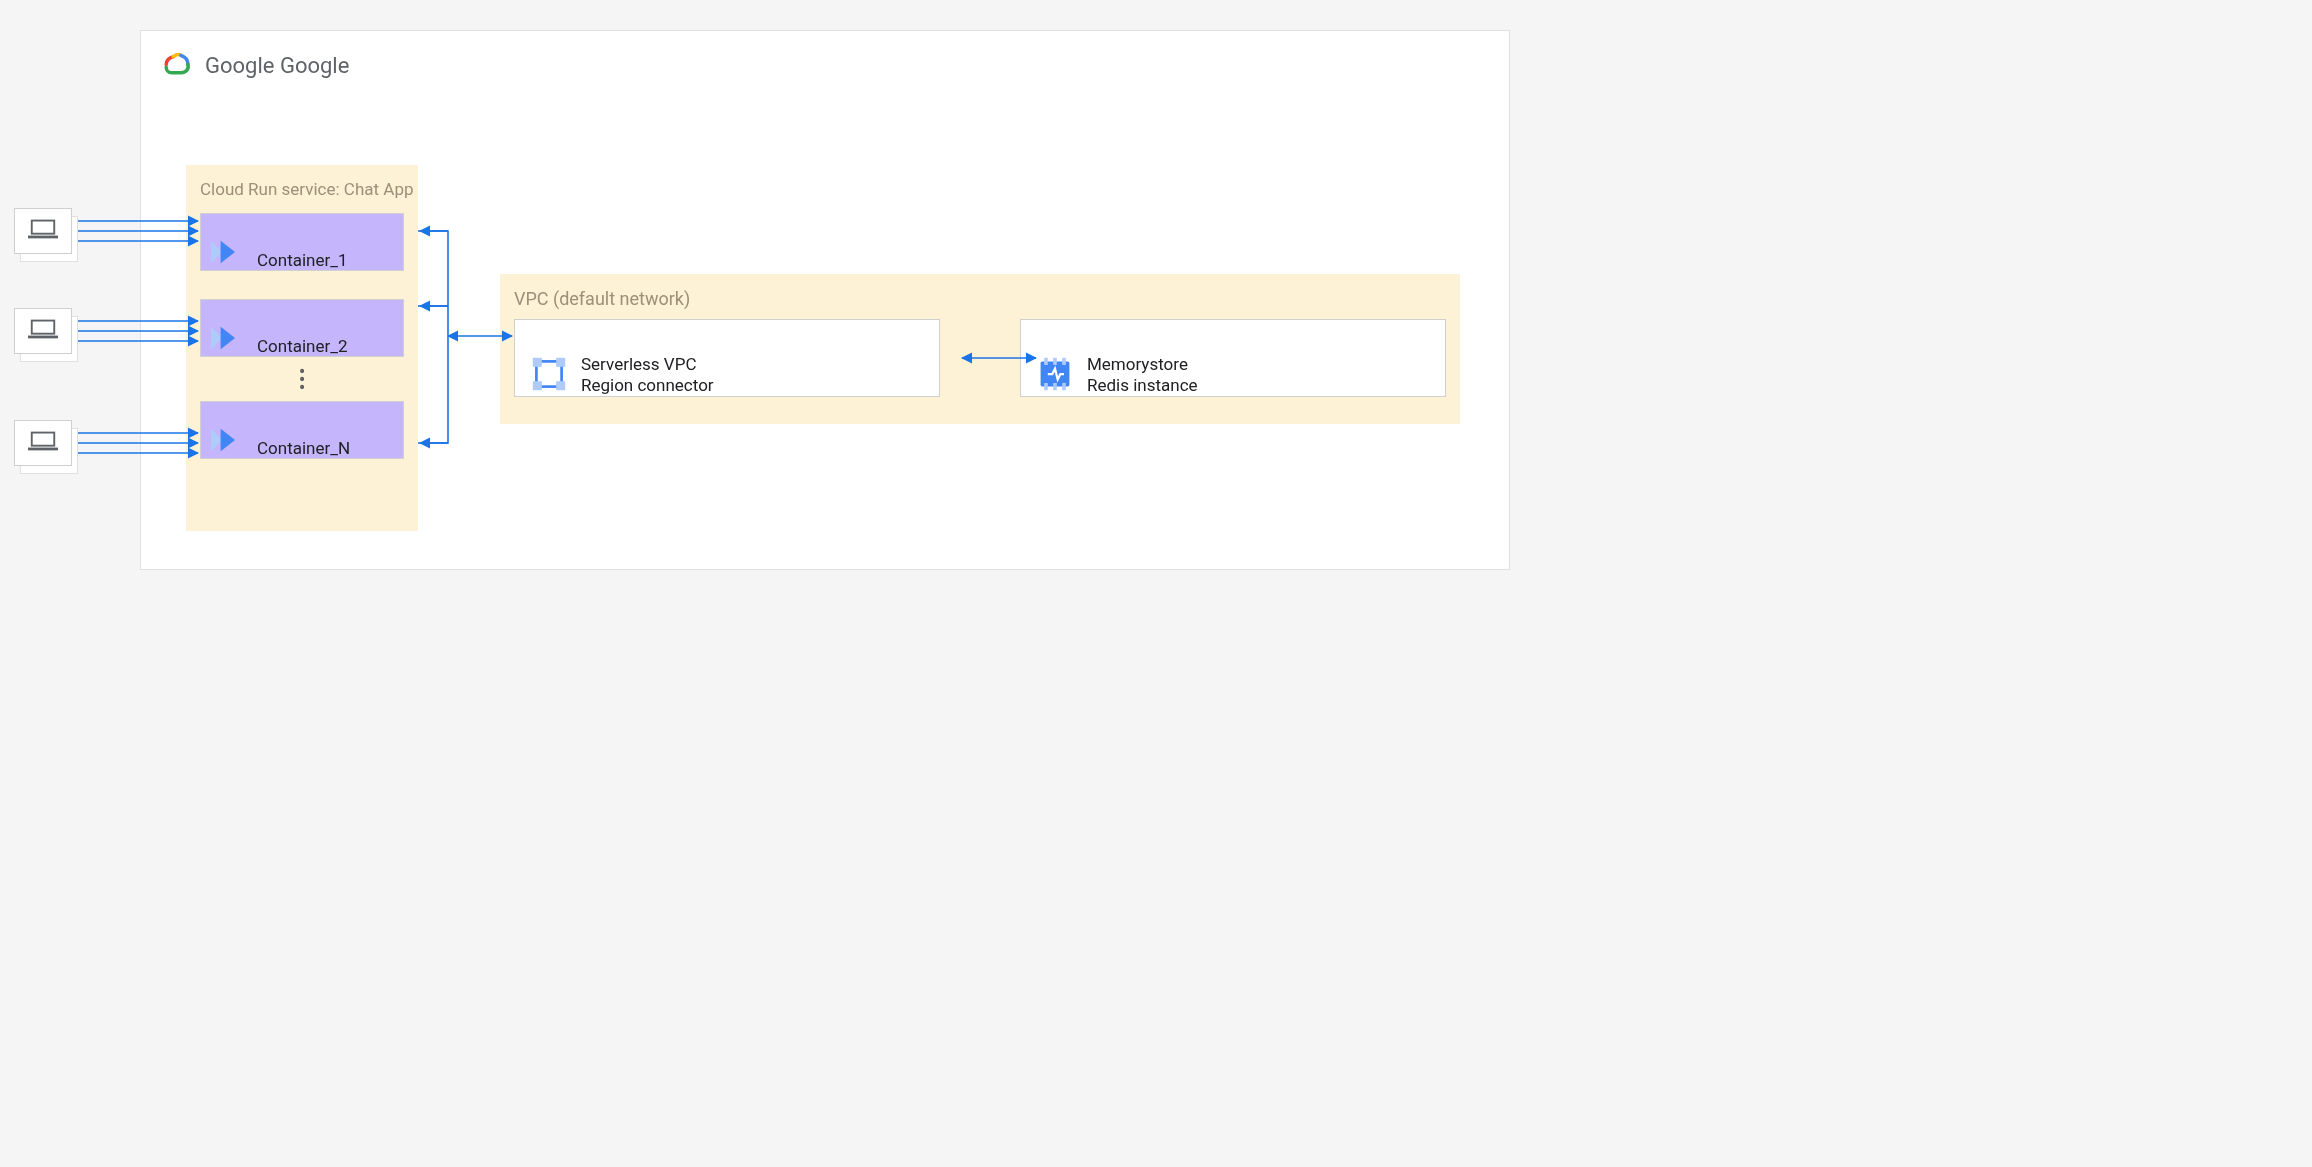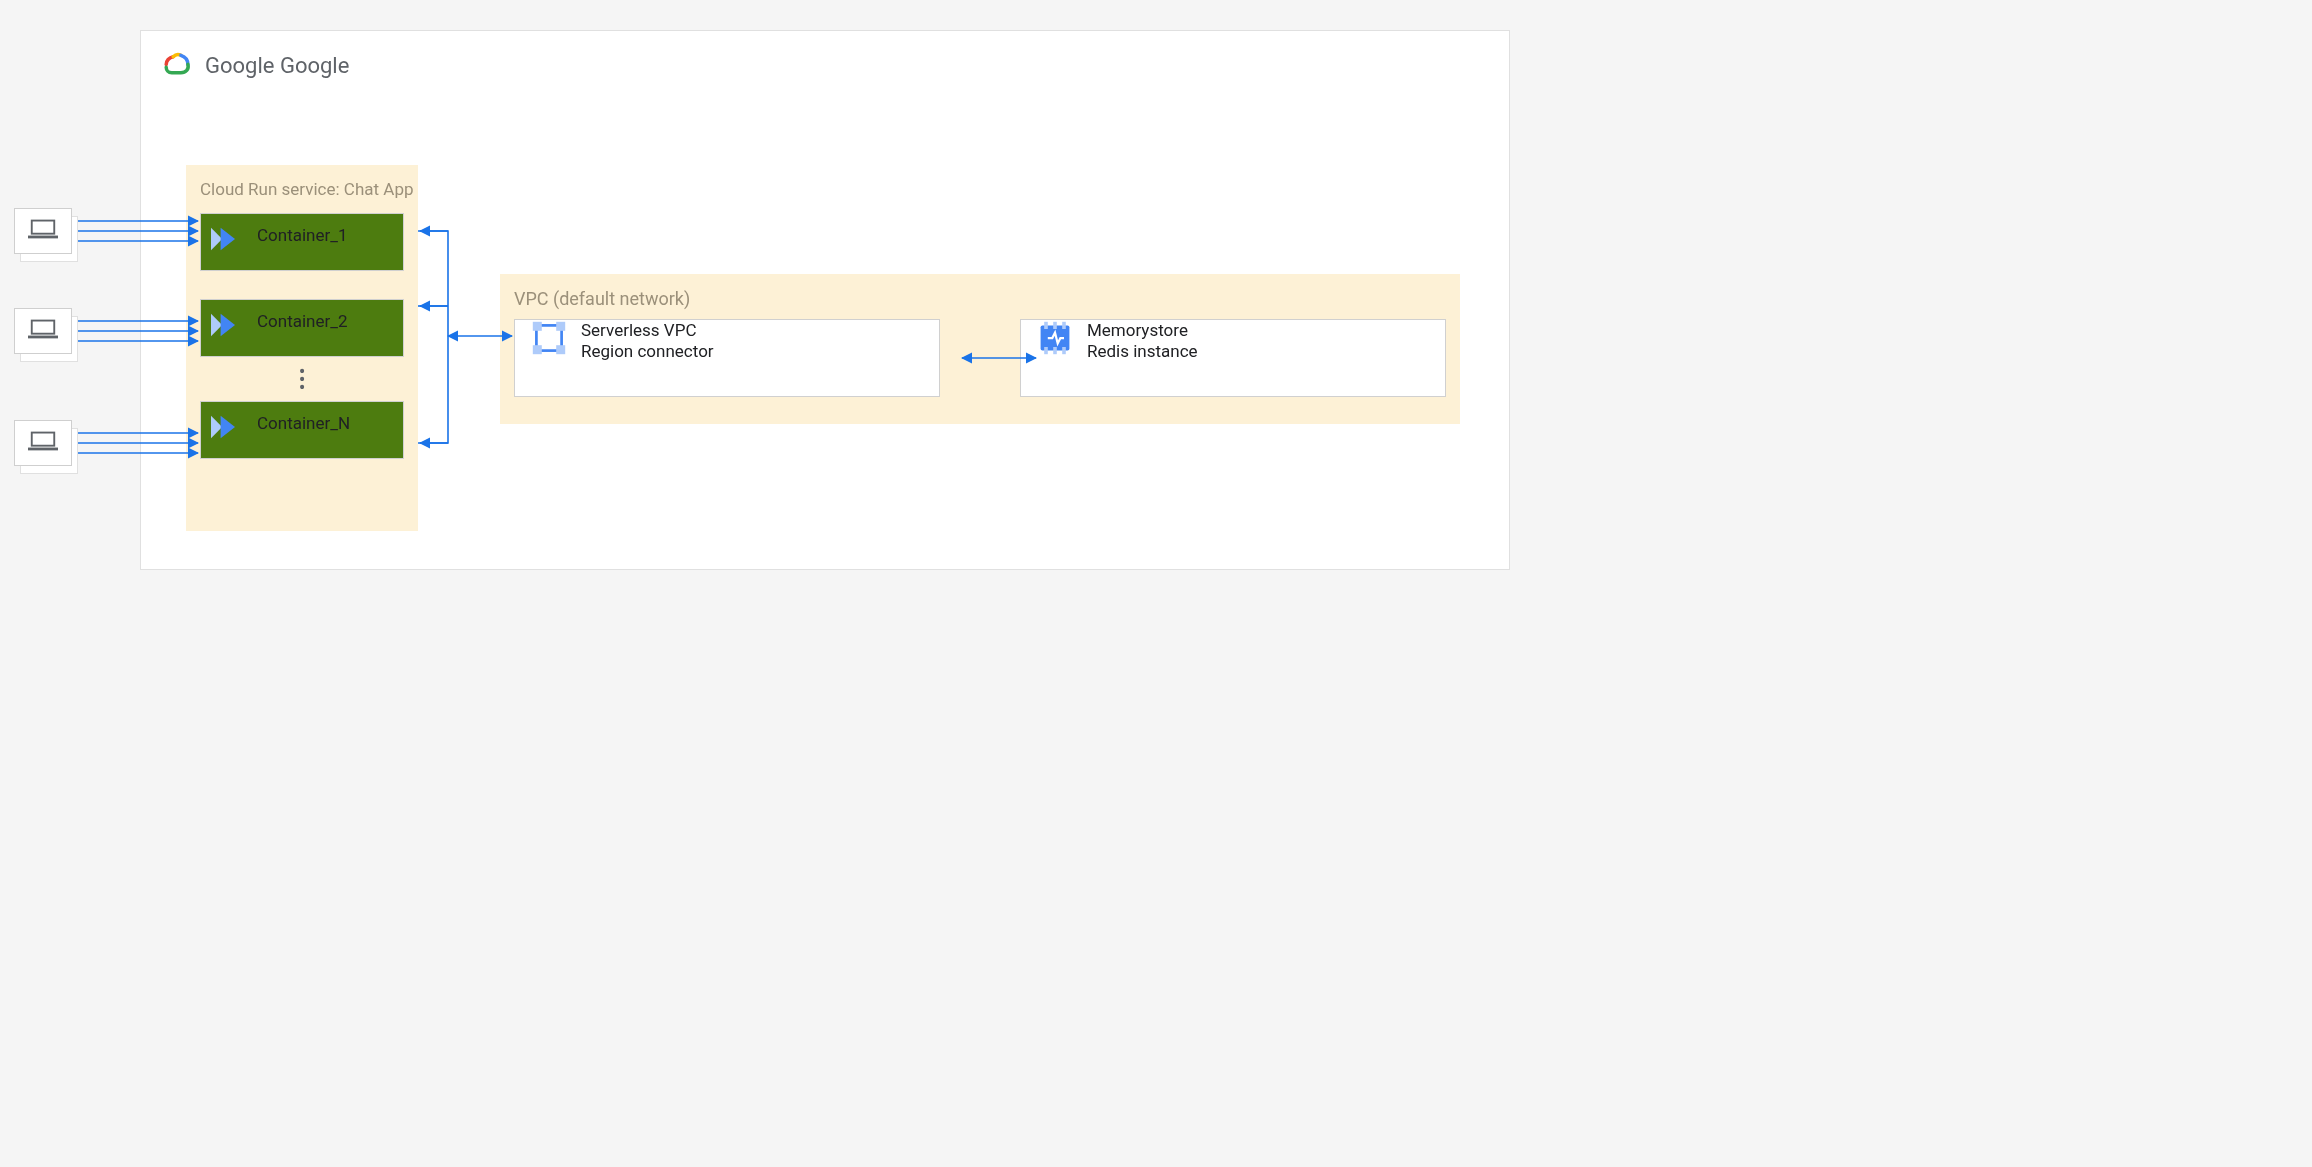--- a/index.html
+++ b/index.html
@@ -65,26 +65,26 @@
     background: #fdf1d6;
     padding: 14px 14px 0 14px;
   }
   .cloudrun-label {
     font-size: 17px;
     color: #9b907a;
     margin-bottom: 14px;
     white-space: nowrap;
   }
   .container-card {
-    background: #4d7c0f;
+    background: #c4b5fd;
     border: 1px solid #d0d0d0;
     height: 58px;
     display: flex;
-    align-items: flex-start;
-    padding: 11px 10px;
+    align-items: flex-end;
+    padding: 0 10px;
     gap: 14px;
     font-size: 17px;
     color: #202124;
   }
   .container-card + .container-card { margin-top: 28px; }
   .cloudrun-icon { width: 32px; height: 28px; flex: none; }
   .dots {
     text-align: center;
     font-size: 20px;
     color: #5f6368;
@@ -109,21 +109,21 @@
   .vpc-row {
     display: flex;
     align-items: center;
     gap: 0;
   }
   .vpc-card {
     background: #fff;
     border: 1px solid #d0d0d0;
     height: 78px;
     display: flex;
-    align-items: flex-start;
+    align-items: flex-end;
     padding: 0 16px;
     gap: 14px;
     font-size: 17px;
     color: #202124;
     flex: 1;
   }
   .vpc-card .two-line { line-height: 1.25; }
   .svc-icon { width: 36px; height: 36px; flex: none; }
   .mid-gap {
     width: 80px;

